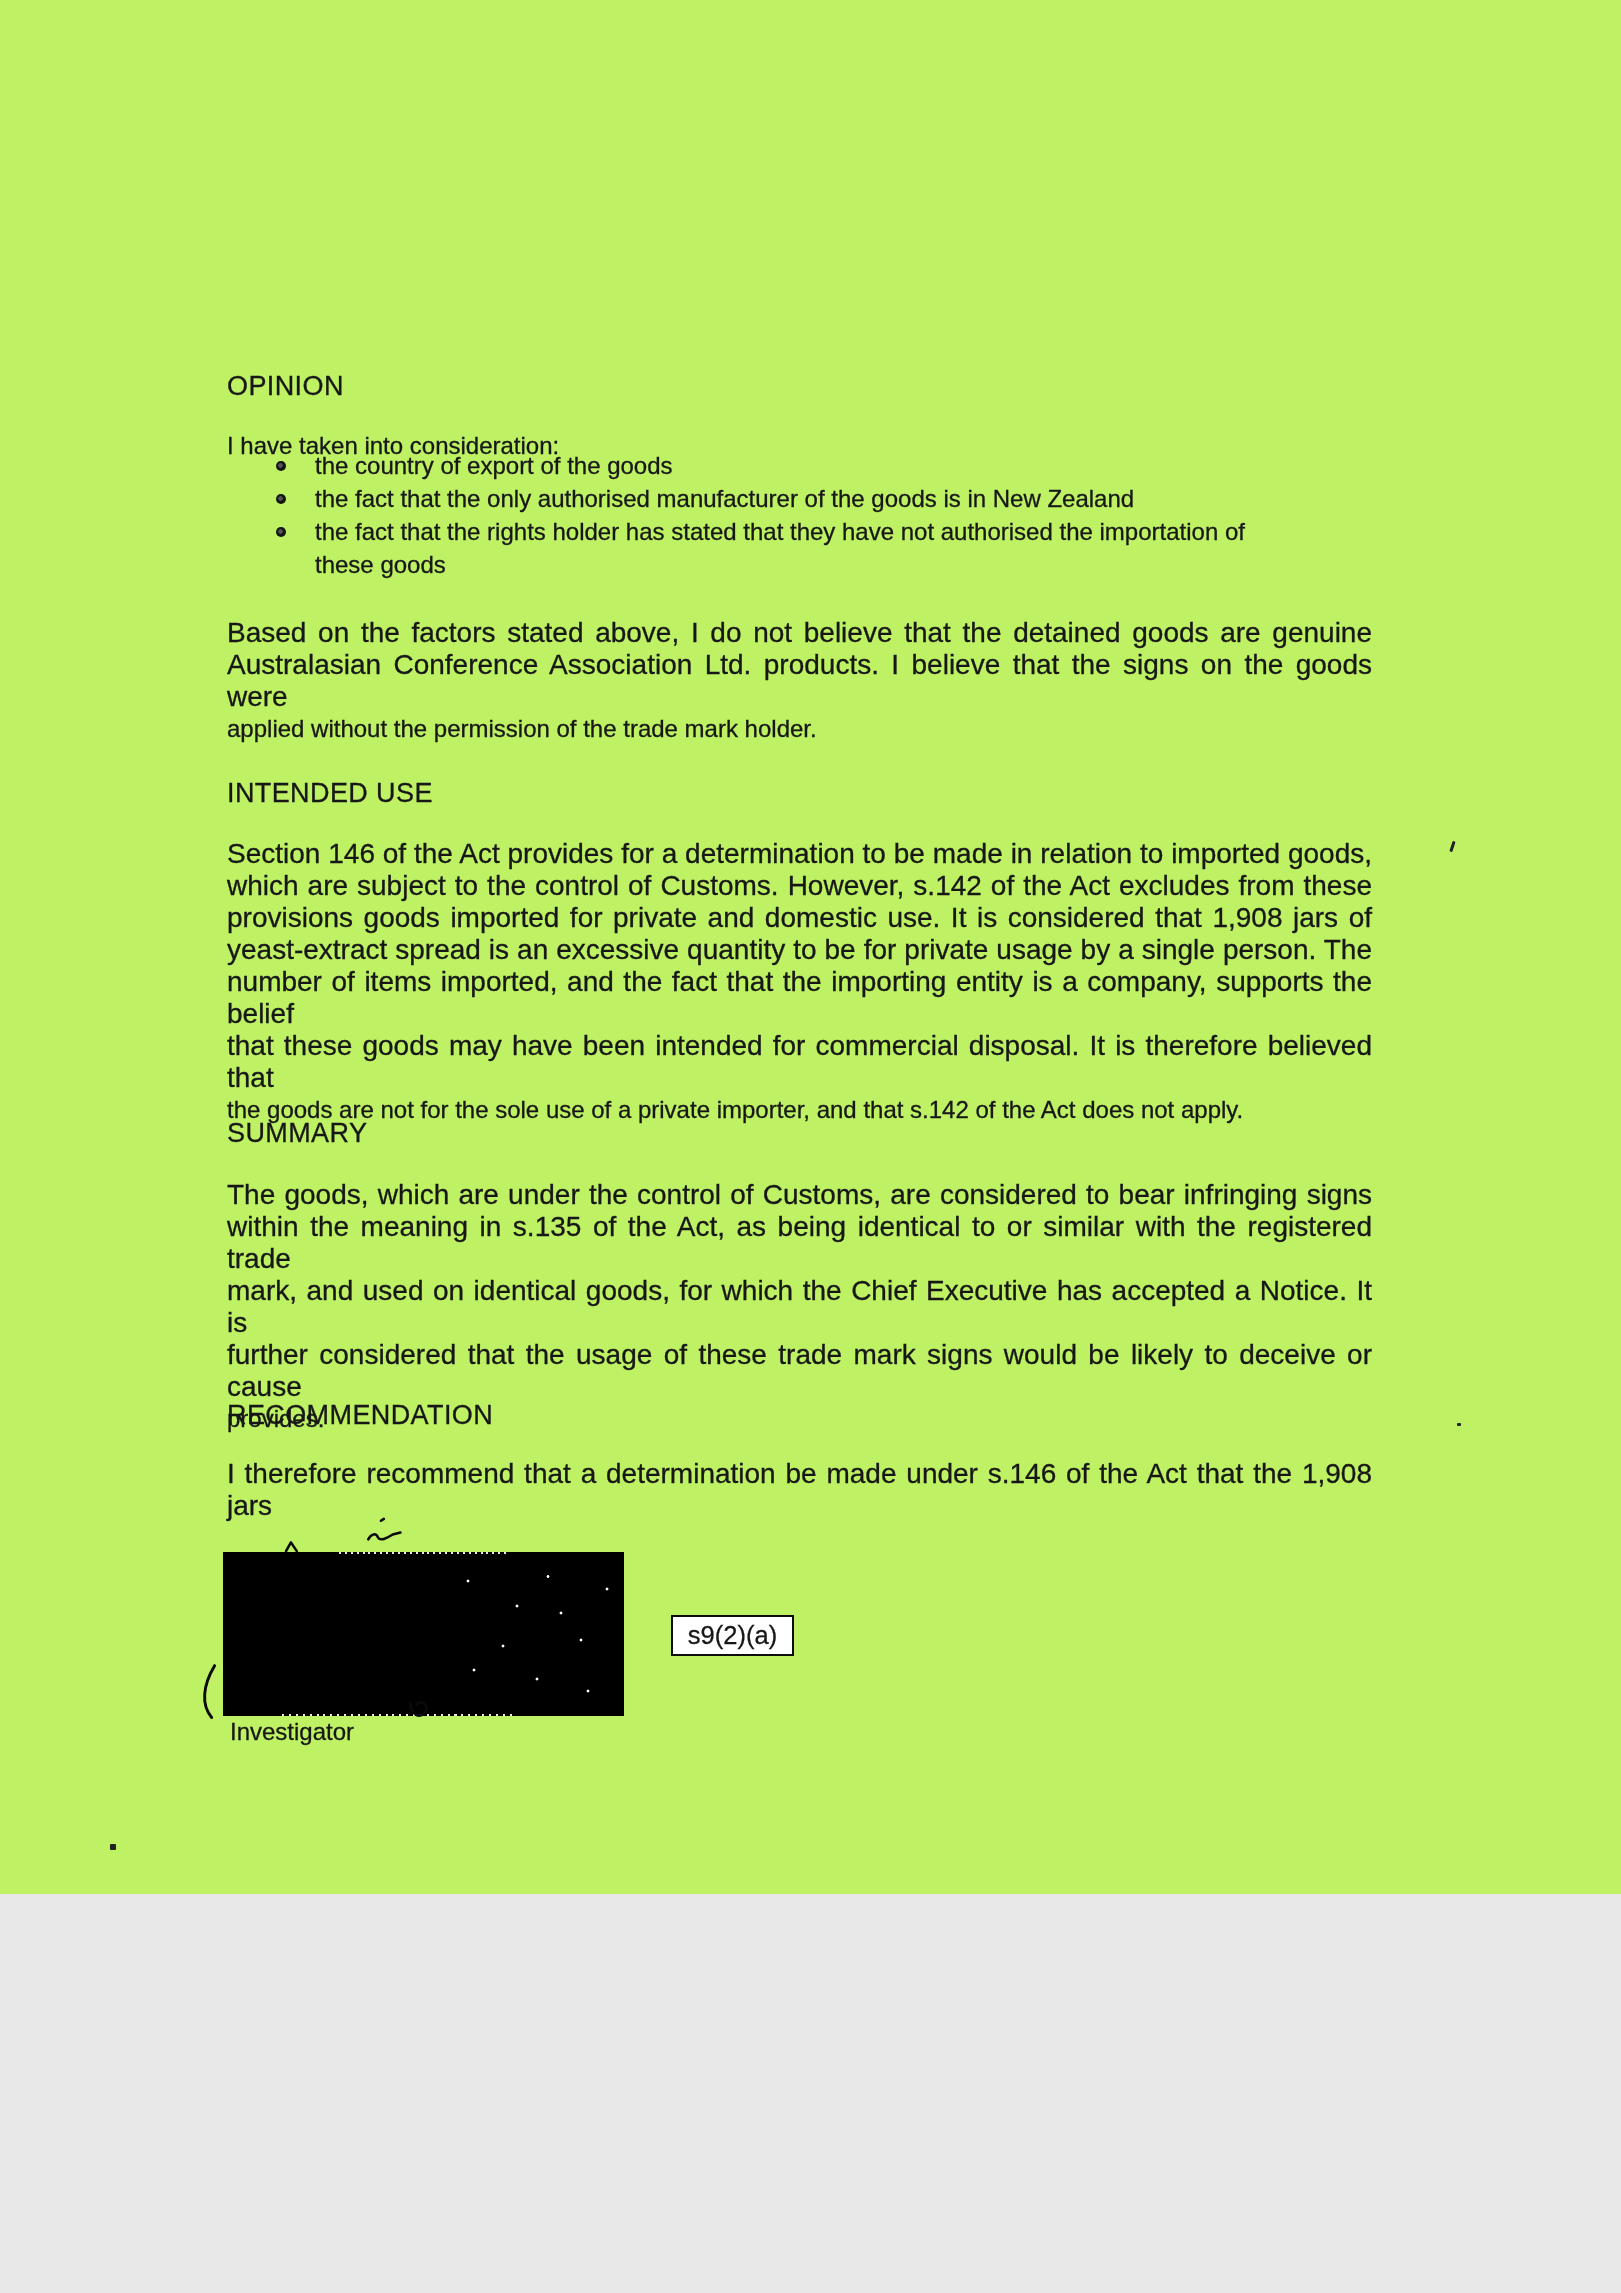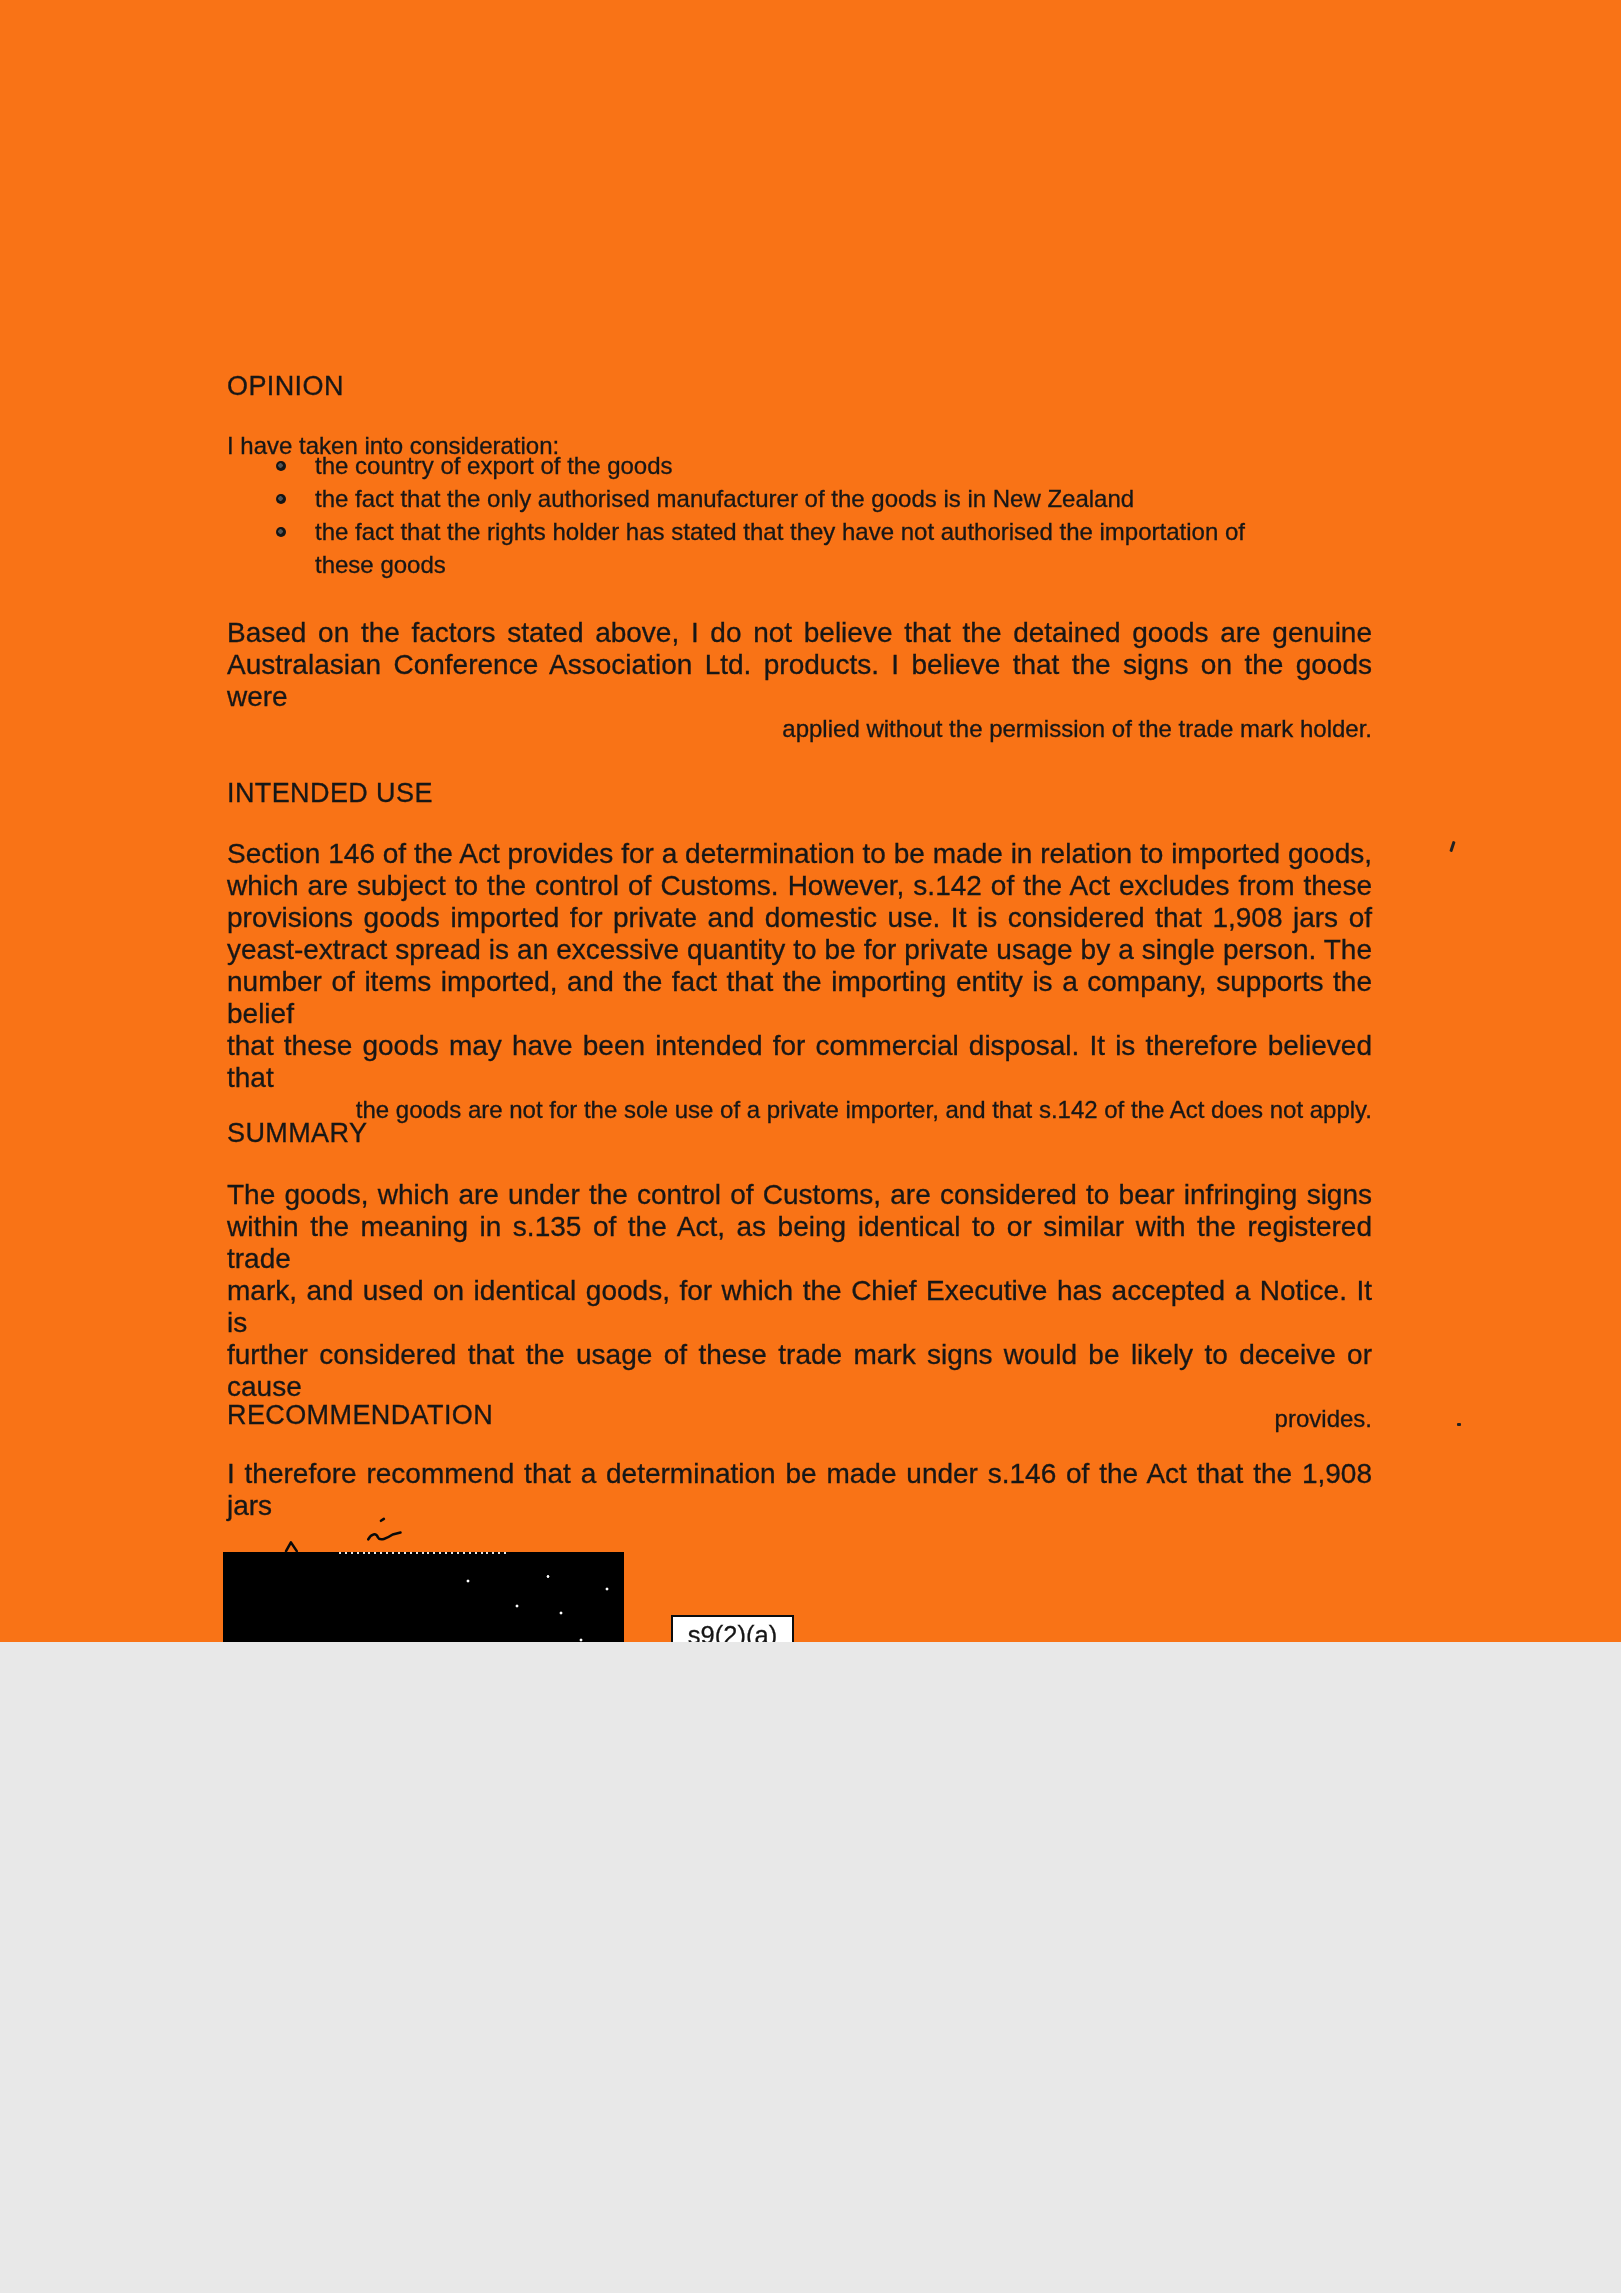--- a/index.html
+++ b/index.html
@@ -1,20 +1,20 @@
 <!DOCTYPE html>
 <html><head>
 <meta charset="utf-8">
 <style>
   html,body{margin:0;padding:0;background:#e8e8e8;}
   .page{
     position:relative;
-    width:1621px;height:1642px;
+    width:1621px;height:1894px;
     margin:0 auto;
-    background:#f97316;
+    background:#bef264;
     font-family:"Liberation Sans","DejaVu Sans",sans-serif;
     color:#171717;
     overflow:hidden;
     -webkit-text-stroke:0.3px #171717;
   }
   .heading{
     position:absolute;left:227px;
     font-size:27px;line-height:33px;
     letter-spacing:0.4px;
     white-space:nowrap;
@@ -22,21 +22,21 @@
   .textline{
     position:absolute;left:227px;width:1145px;
     font-size:24px;line-height:32px;
   }
   .para{position:absolute;left:227px;width:1145px;}
   .para .jline{
     text-align:justify;text-align-last:justify;
     font-size:28px;line-height:32px;
   }
   .para .lline{
-    text-align:right;
+    text-align:left;
     font-size:24px;line-height:32px;
   }
   .bullets{position:absolute;left:227px;width:1145px;}
   .bullet-row{position:relative;padding-left:88px;font-size:24px;line-height:33px;}
   .bullet-row .wrapline{font-size:24px;line-height:33px;}
   .bdot{
     position:absolute;left:49px;top:11.8px;
     width:9.8px;height:9.8px;border-radius:50%;
     background:radial-gradient(circle at 45% 45%, #555 0 2px, #151515 2.5px);
   }

